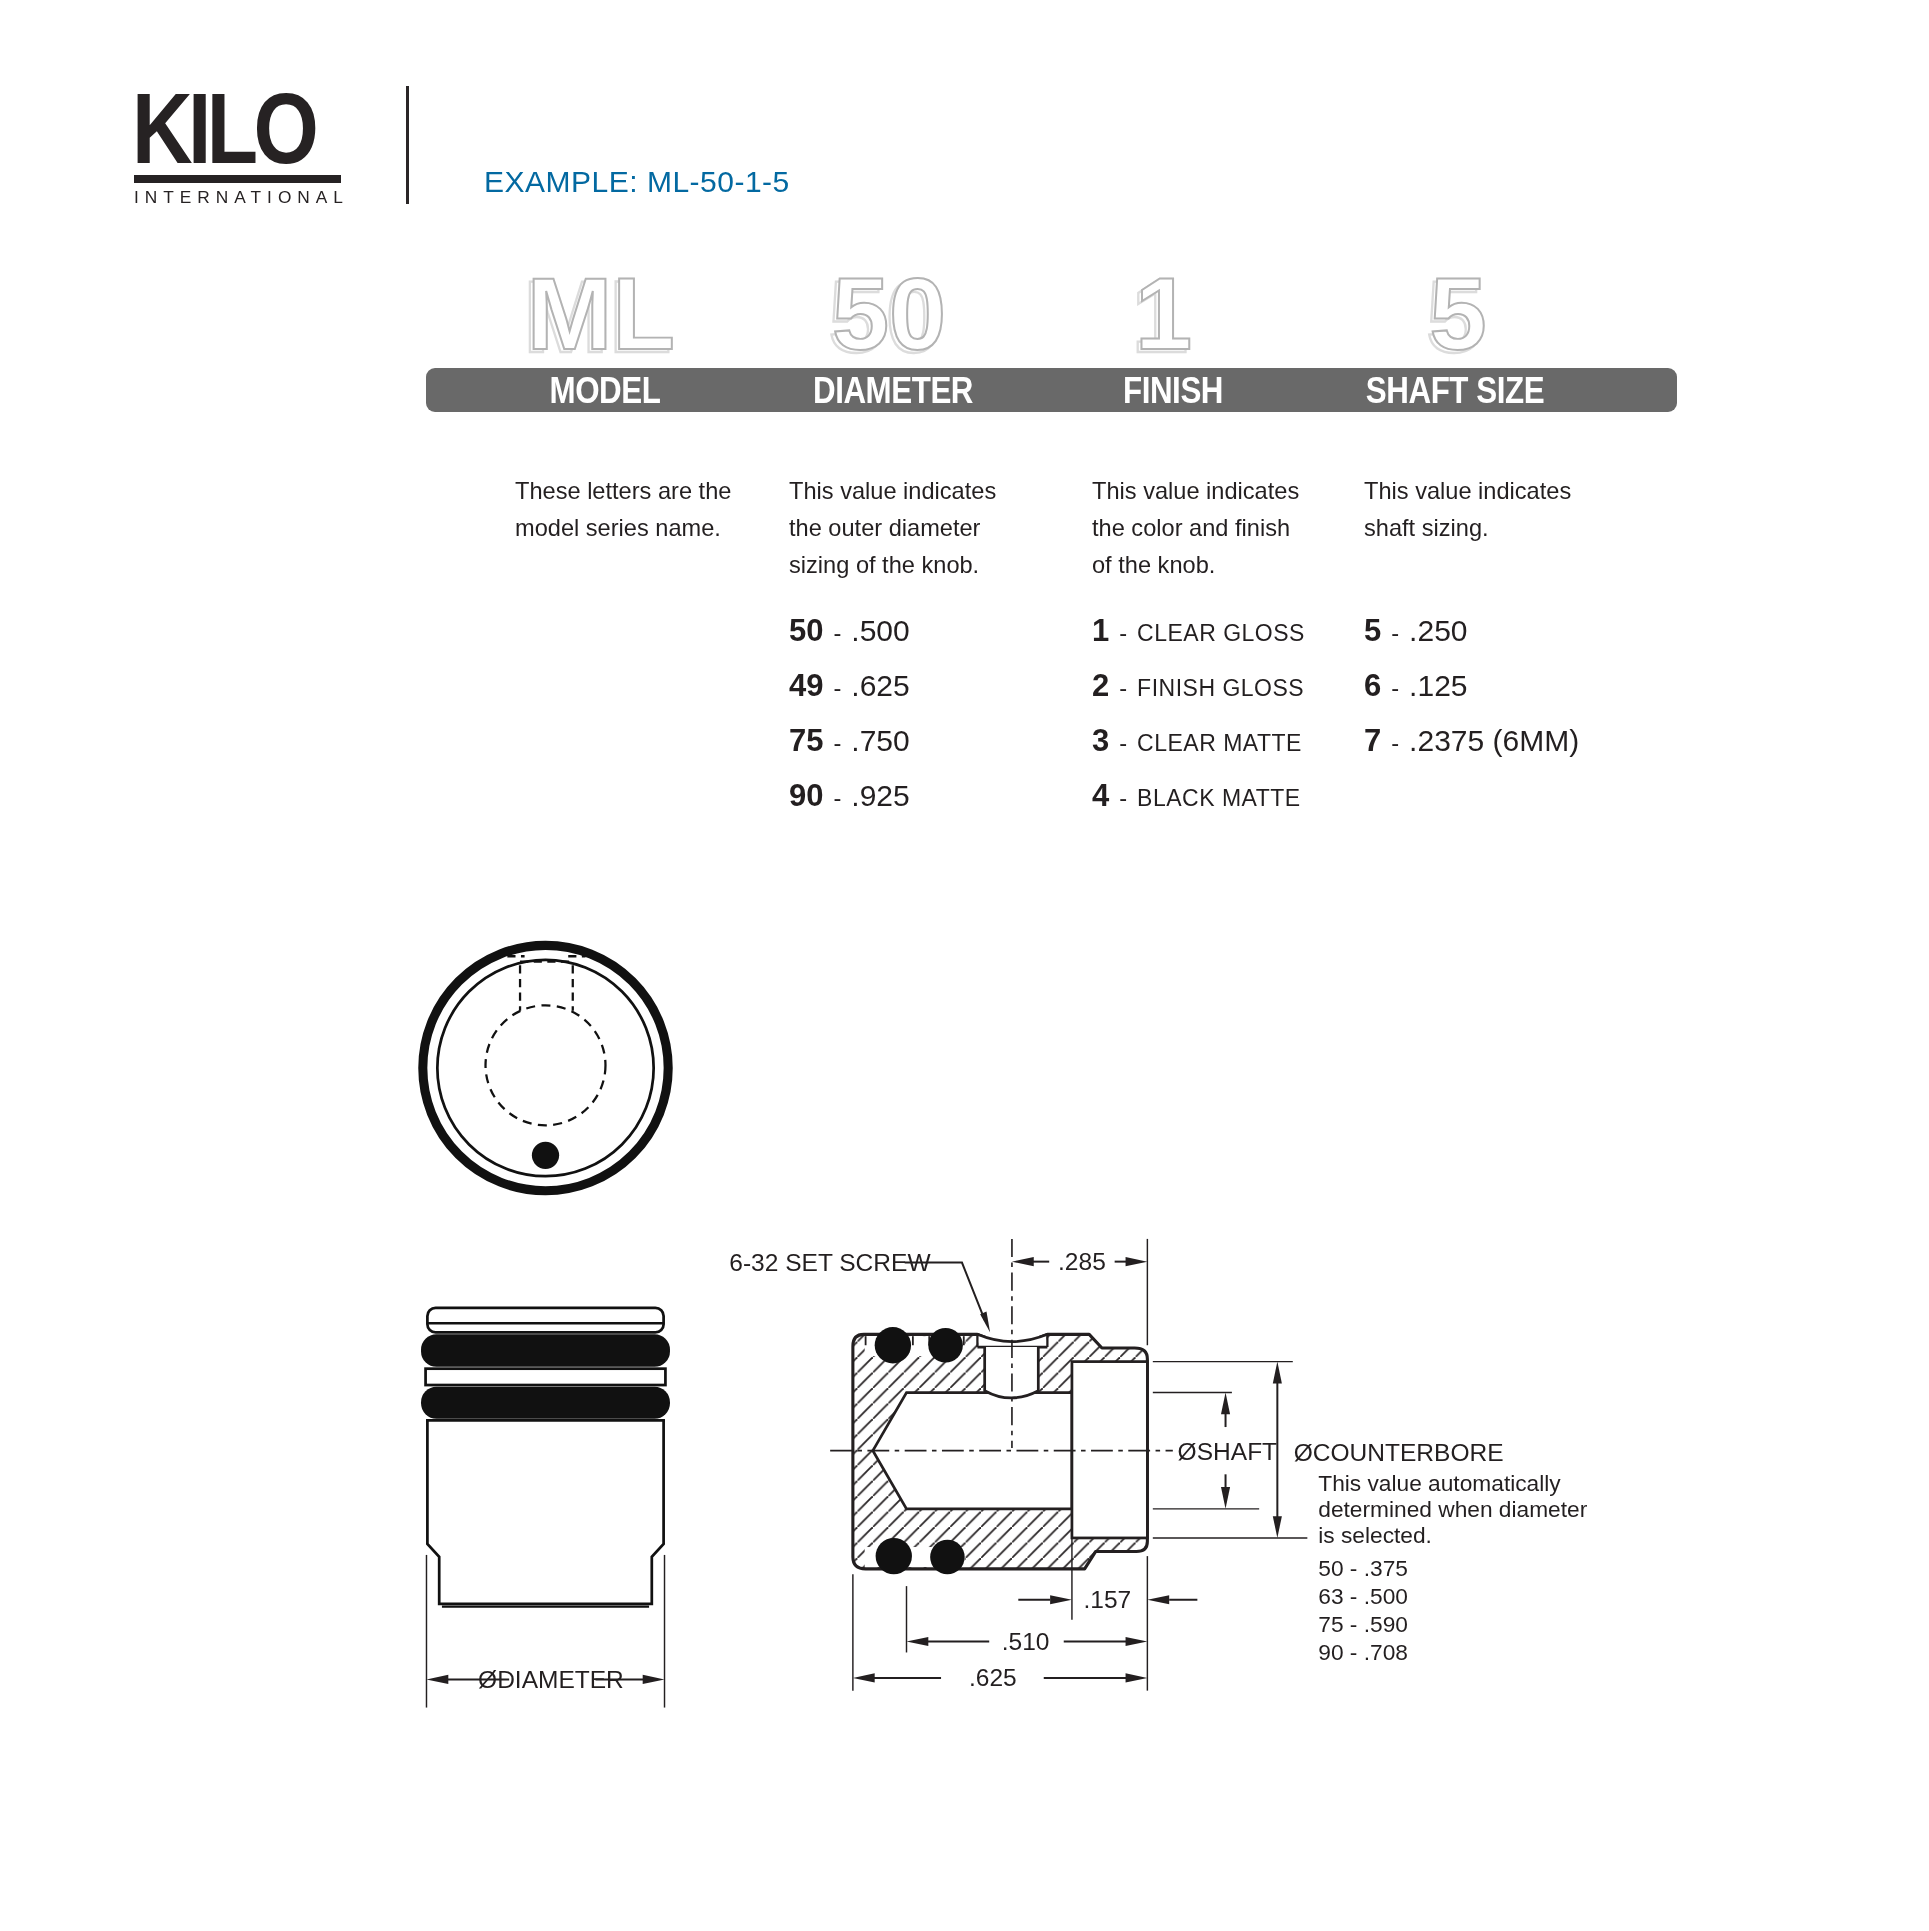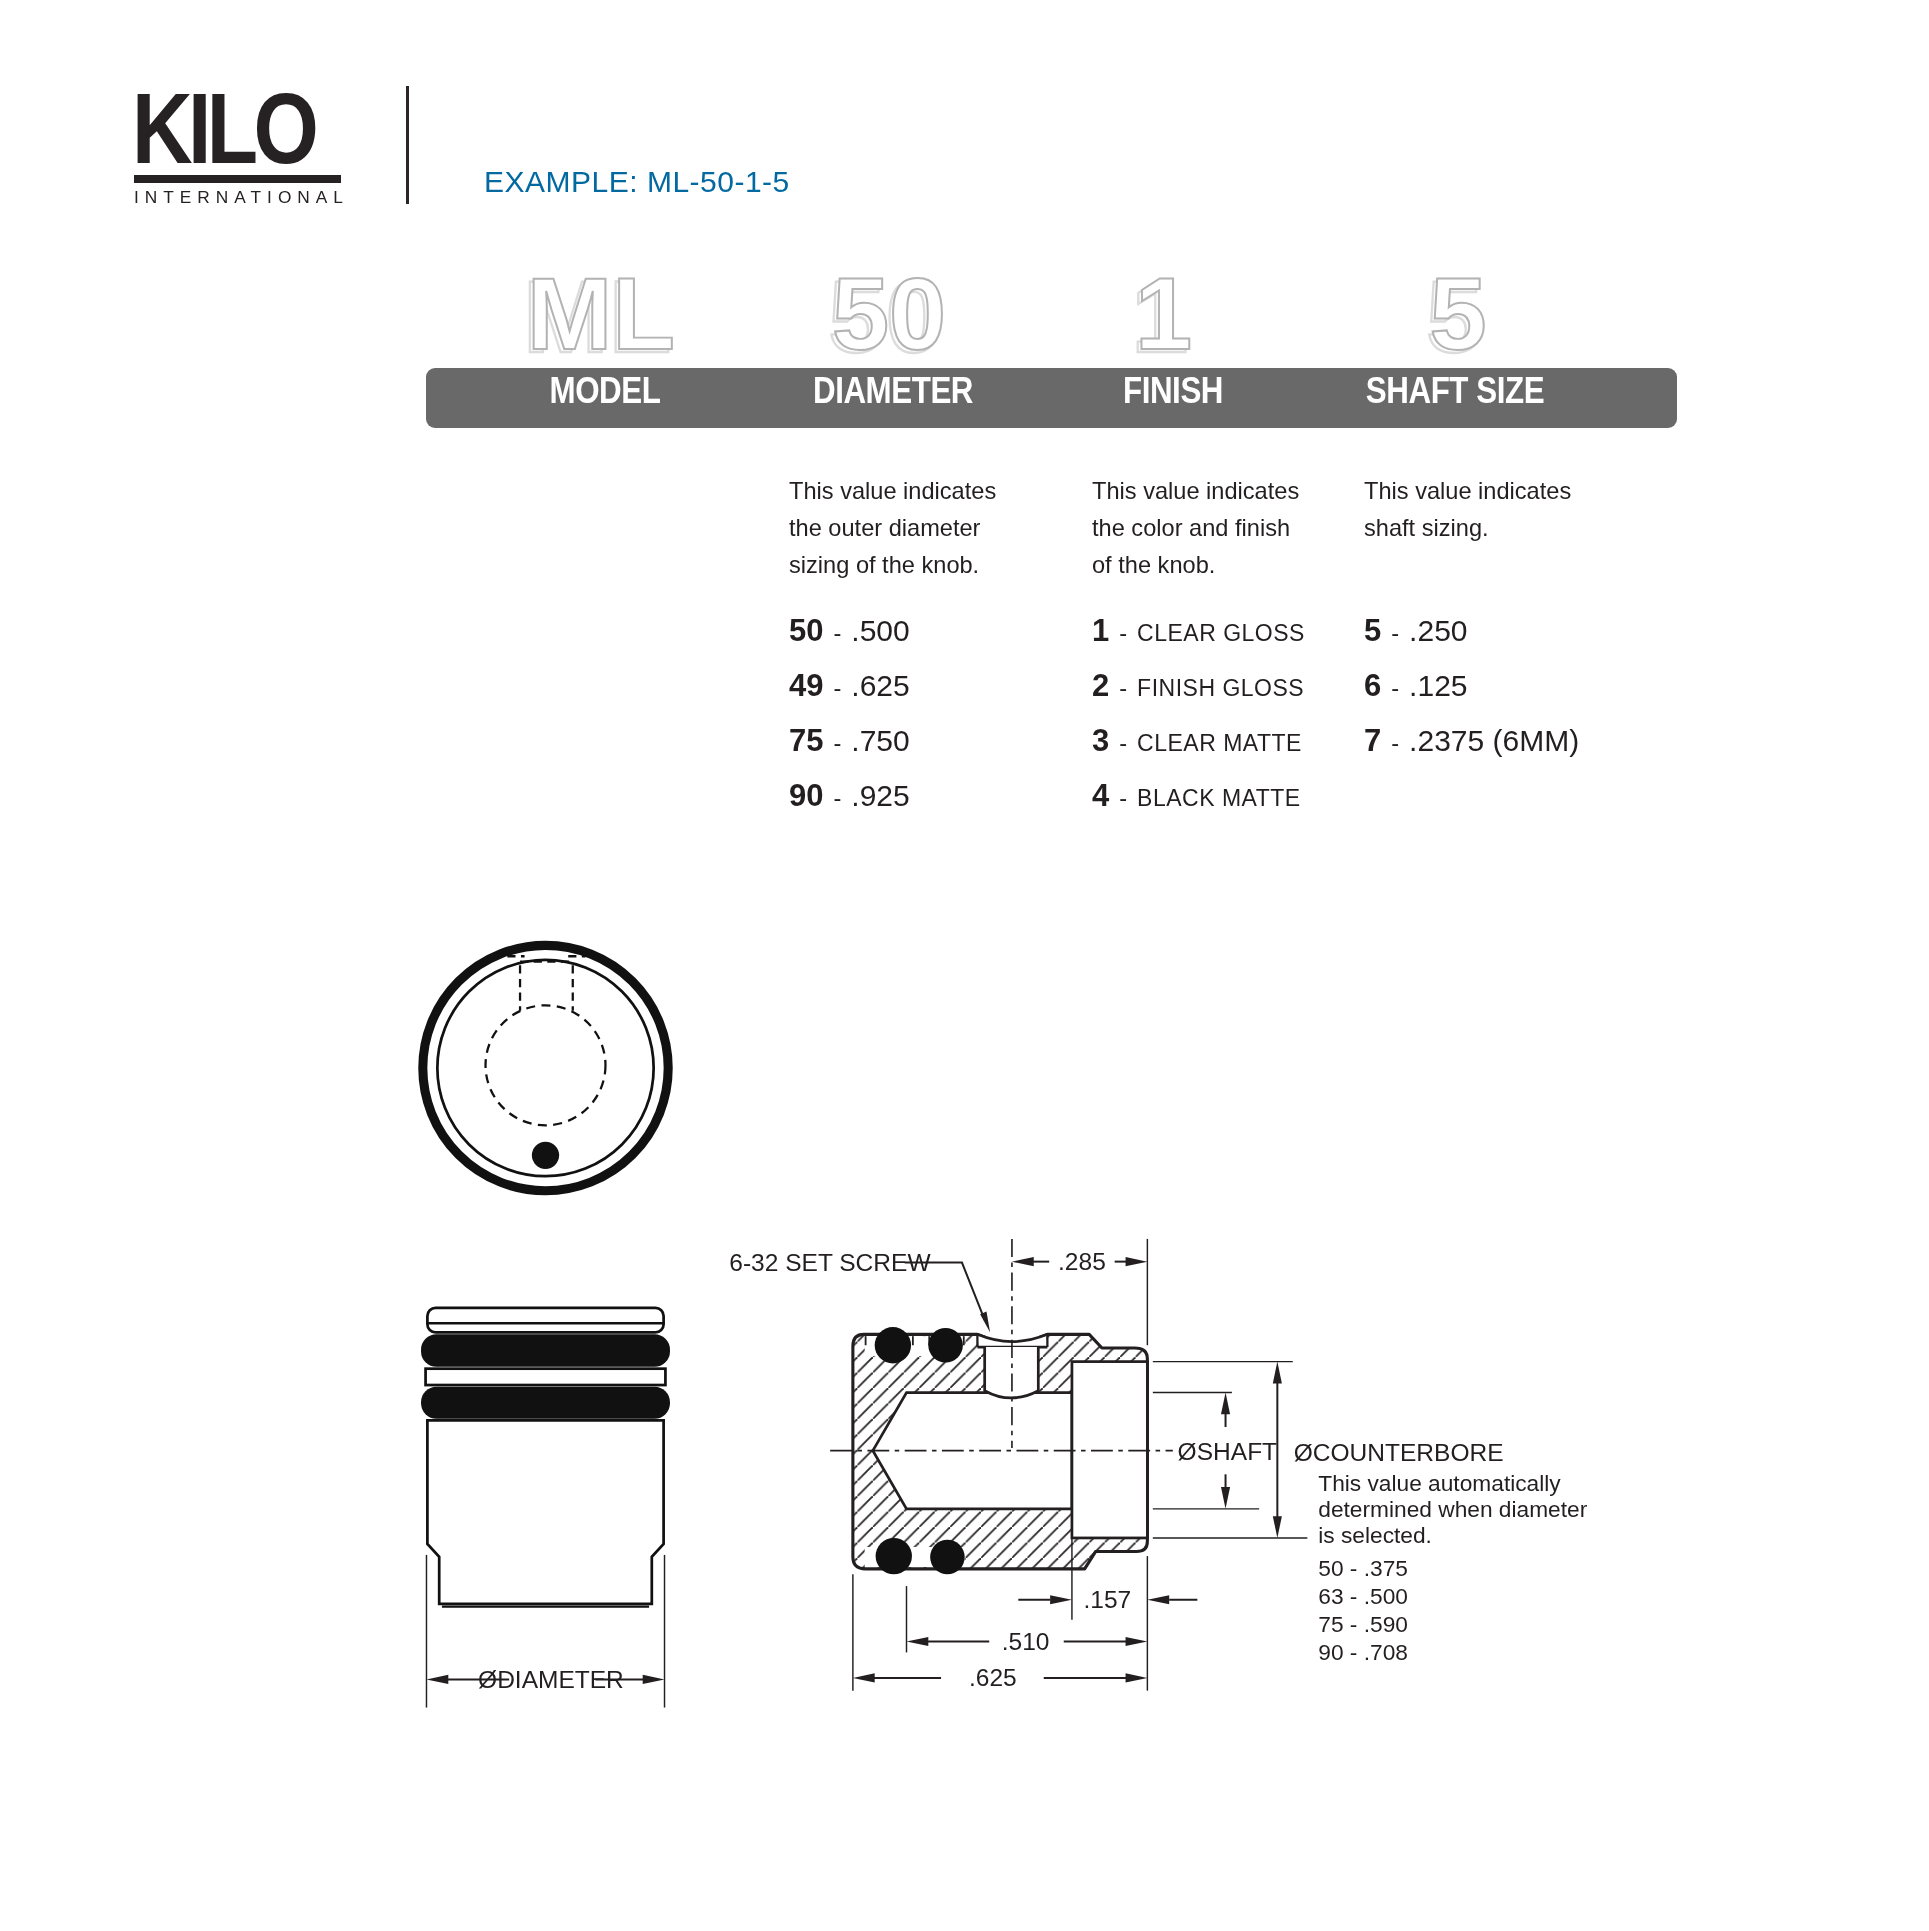--- a/index.html
+++ b/index.html
@@ -24,21 +24,21 @@
   .header-divider { left:406px; top:86px; width:2.7px; height:118px; background:#2a2627; }
   .doc-title { left:484px; top:103px; font-size:35px; color:#ce2029; letter-spacing:0.5px; white-space:nowrap; }
   .doc-example { left:484px; top:165px; font-size:30px; color:#0369a1; letter-spacing:0.5px; white-space:nowrap; }
 
   
   .codes-svg { left:0; top:253px; }
   .code-shadow { font-size:113px; font-weight:bold; fill:none; stroke:#dcdcdc; stroke-width:2.5; }
   .code-main  { font-size:113px; font-weight:bold; fill:#ffffff; stroke:#b3b3b3; stroke-width:2.2; }
 
   
-  .gray-bar { left:426px; top:368px; width:1251px; height:60px; border-radius:9px; background:#696969; }
+  .gray-bar { left:426px; top:368px; width:1251px; height:44px; border-radius:9px; background:#696969; }
   .bar-label {
     position:absolute; top:0; height:44px; line-height:45px; color:#ffffff;
     font-size:36px; font-weight:800; letter-spacing:-0.5px; white-space:nowrap;
     transform:translateX(-50%) scaleX(0.87);
   }
 
   
   .desc { font-size:23.6px; line-height:37px; color:#231f20; white-space:nowrap; }
   .list { }
   .list-row { display:flex; align-items:baseline; gap:10px; height:55px; white-space:nowrap; }
@@ -77,20 +77,24 @@
     <text class="code-main" x="1604" y="105" text-anchor="middle">5</text>
   </svg>
 
   <div class="abs gray-bar">
     <div class="bar-label" style="left:179px">MODEL</div>
     <div class="bar-label" style="left:467px">DIAMETER</div>
     <div class="bar-label" style="left:747px">FINISH</div>
     <div class="bar-label" style="left:1029px">SHAFT SIZE</div>
   </div>
 
+  <div class="abs desc" style="left:515px; top:473px">
+    <div>These letters are the</div>
+    <div>model series name.</div>
+  </div>
 
   <div class="abs desc" style="left:789px; top:473px">
     <div>This value indicates</div>
     <div>the outer diameter</div>
     <div>sizing of the knob.</div>
   </div>
   <div class="abs list" style="left:789px; top:613px">
     <div class="list-row">
       <span class="list-num">50</span>
       <span class="list-dash">-</span>

